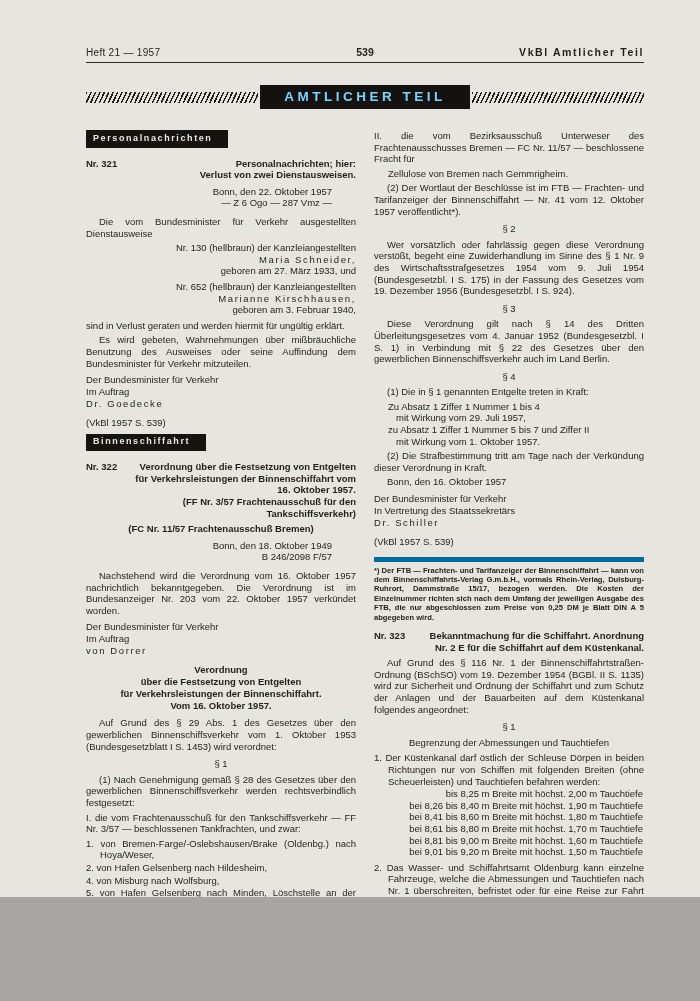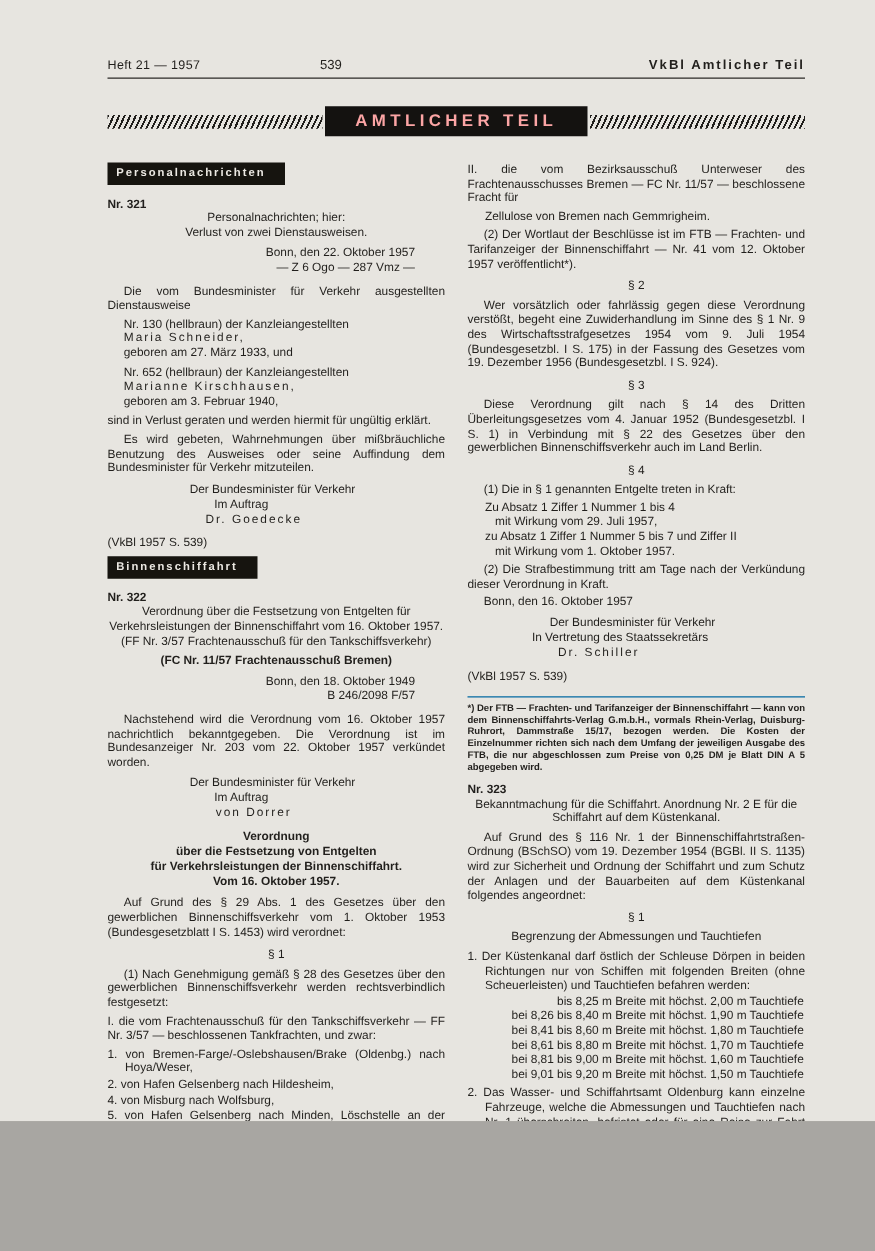--- a/index.html
+++ b/index.html
@@ -9,61 +9,61 @@
     width: 700px; height: 897px; margin: 0 auto;
     background: #e7e5e0;
     color: #211f1c;
     font-family: "Liberation Sans", "DejaVu Sans", sans-serif;
     position: relative; overflow: hidden;
   }
   .content { padding: 46px 56px 0 86px; }
 
   .masthead { display: flex; align-items: baseline; font-size: 10px; }
   .masthead .issue  { width: 170px; letter-spacing: 0.3px; }
-  .masthead .pageno { flex: 1; font-weight: normal; font-size: 10.5px; }
+  .masthead .pageno { flex: 1; text-align: center; font-weight: bold; font-size: 10.5px; }
   .masthead .journal{ width: 170px; text-align: right; font-weight: bold; letter-spacing: 1.6px; font-size: 10.5px; }
   .head-rule { border-top: 1.5px solid #2c2a27; margin-top: 4px; }
 
   .banner-row { display: flex; align-items: center; margin-top: 22px; }
   .hatch { flex: 1; height: 11px;
     background: repeating-linear-gradient(115deg, #201e1b 0px, #201e1b 1.5px, rgba(0,0,0,0) 1.5px, rgba(0,0,0,0) 4px); }
-  .banner-box { background: #141210; color: #fca5a5; font-weight: bold; font-size: 13.5px;
+  .banner-box { background: #141210; color: #7dd3fc; font-weight: bold; font-size: 13.5px;
     letter-spacing: 3.5px; padding: 4px 24px 5px; margin: 0 2px; white-space: nowrap; }
 
   .columns { display: flex; gap: 18px; margin-top: 20px; font-size: 9.5px; line-height: 11.6px; }
   .col { width: 270px; text-align: justify; }
 
   .tag { display: inline-block; background: #16140f; color: #ece9e3; font-size: 9px;
     letter-spacing: 2px; padding: 2.5px 16px 3.5px 7px; margin: 1px 0 8px; font-weight: bold; }
 
-  .art-head { display: flex; margin: 2px 0 4px; flex-direction: column; }
+  .art-head { display: flex; margin: 2px 0 4px; }
   .art-no { flex: none; width: 46px; font-weight: bold; }
-  .art-title { flex: 1; font-weight: normal; text-align: center; }
+  .art-title { flex: 1; font-weight: bold; text-align: right; }
   .title-center { text-align: center; font-weight: bold; margin: 0 0 4px; }
 
   .dateline { text-align: right; padding-right: 24px; margin: 5px 0 7px; }
   .para { margin: 3px 0; text-indent: 13px; }
   .para.no-indent { text-indent: 0; }
-  .card { padding-left: 13px; margin: 3px 0 4px; text-align: left; }
+  .card { padding-left: 13px; margin: 3px 0 4px; text-align: right; }
   .sperr { letter-spacing: 1.6px; }
-  .sig { margin: 5px 0 4px; text-align: center; line-height: 12px; }
+  .sig { margin: 5px 0 4px; text-align: left; line-height: 12px; }
   .sig .s1 { padding-right: 6px; }
   .sig .s2 { padding-right: 56px; }
   .sig .s3 { padding-right: 36px; }
   .cite { text-align: left; margin: 7px 0 4px; }
 
   .sect-head { text-align: center; margin: 6px 0 4px; }
   .ord-head { text-align: center; font-weight: bold; margin: 7px 0 5px; line-height: 12px; }
 
   .hang { padding-left: 14px; text-indent: -14px; margin: 1px 0; }
   .sub-line { padding-left: 14px; text-align: left; }
   .sub-line.deep { padding-left: 22px; }
   .depth-line { text-align: right; padding-right: 1px; }
 
-  .footnote { border-top: 1px solid #0369a1; margin-top: 9px; padding-top: 4px;
+  .footnote { border-top: 5px solid #0369a1; margin-top: 9px; padding-top: 4px;
     font-size: 7.6px; line-height: 9.4px; font-weight: bold; text-align: justify; }
 
   .gap-s { height: 3px; } .gap-m { height: 6px; }
 </style>
 </head>
 <body>
 
 <div class="page">
   <div class="content">
 

